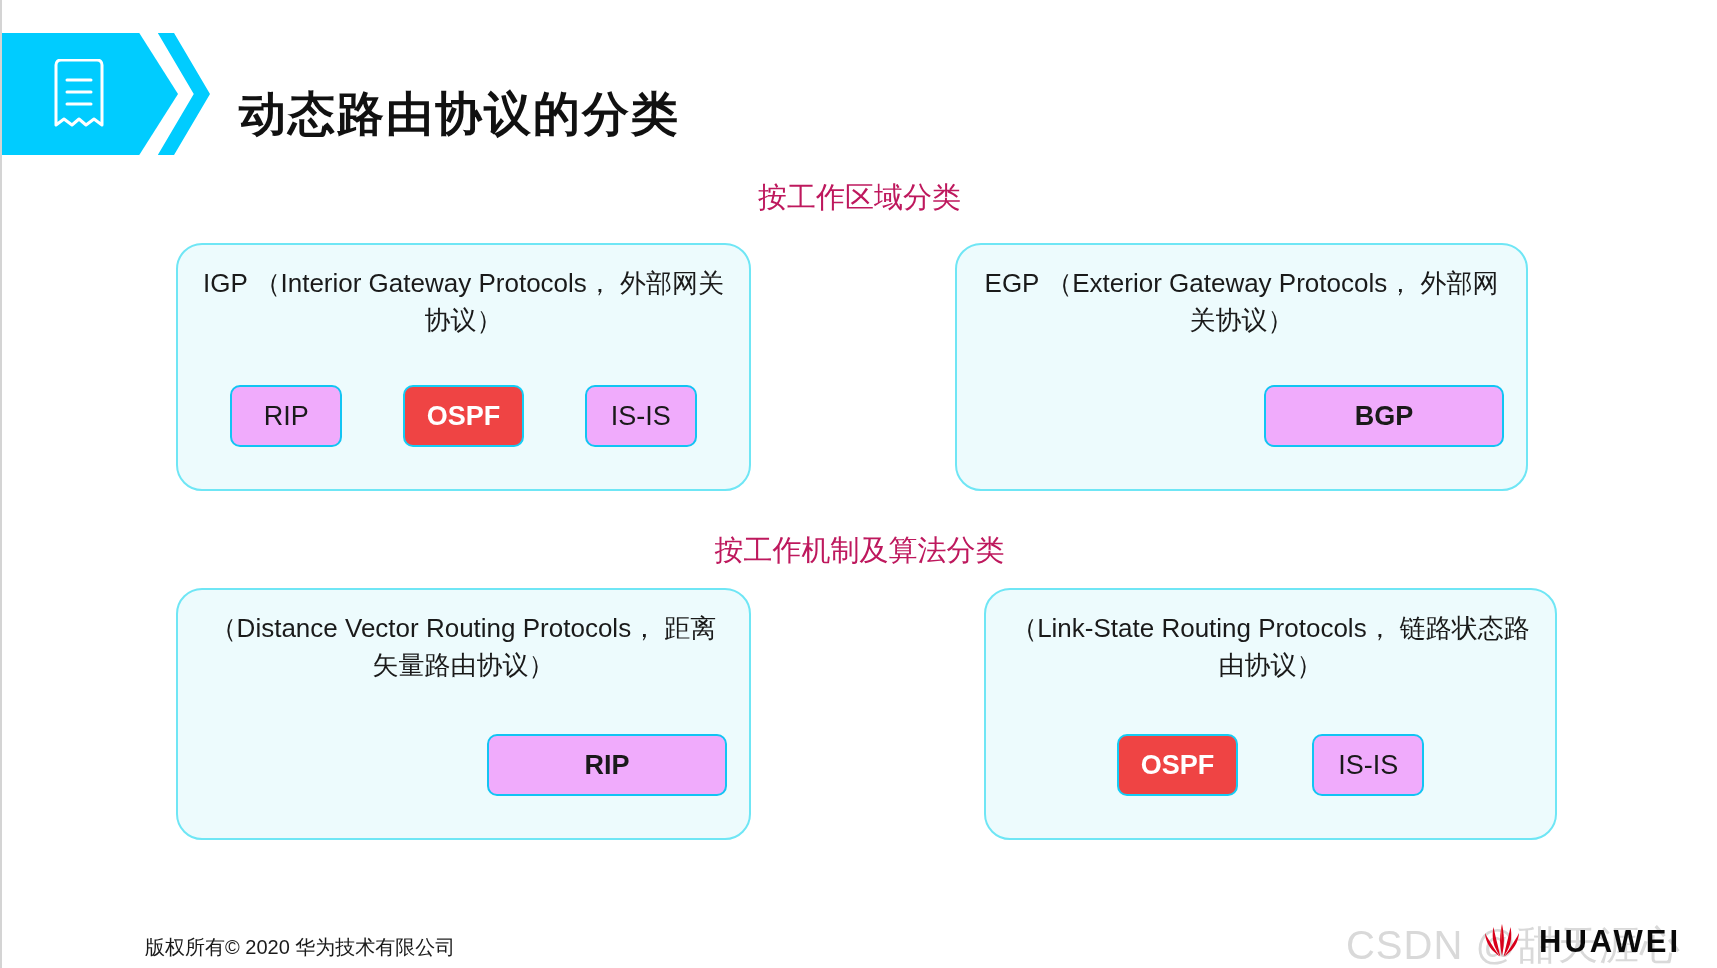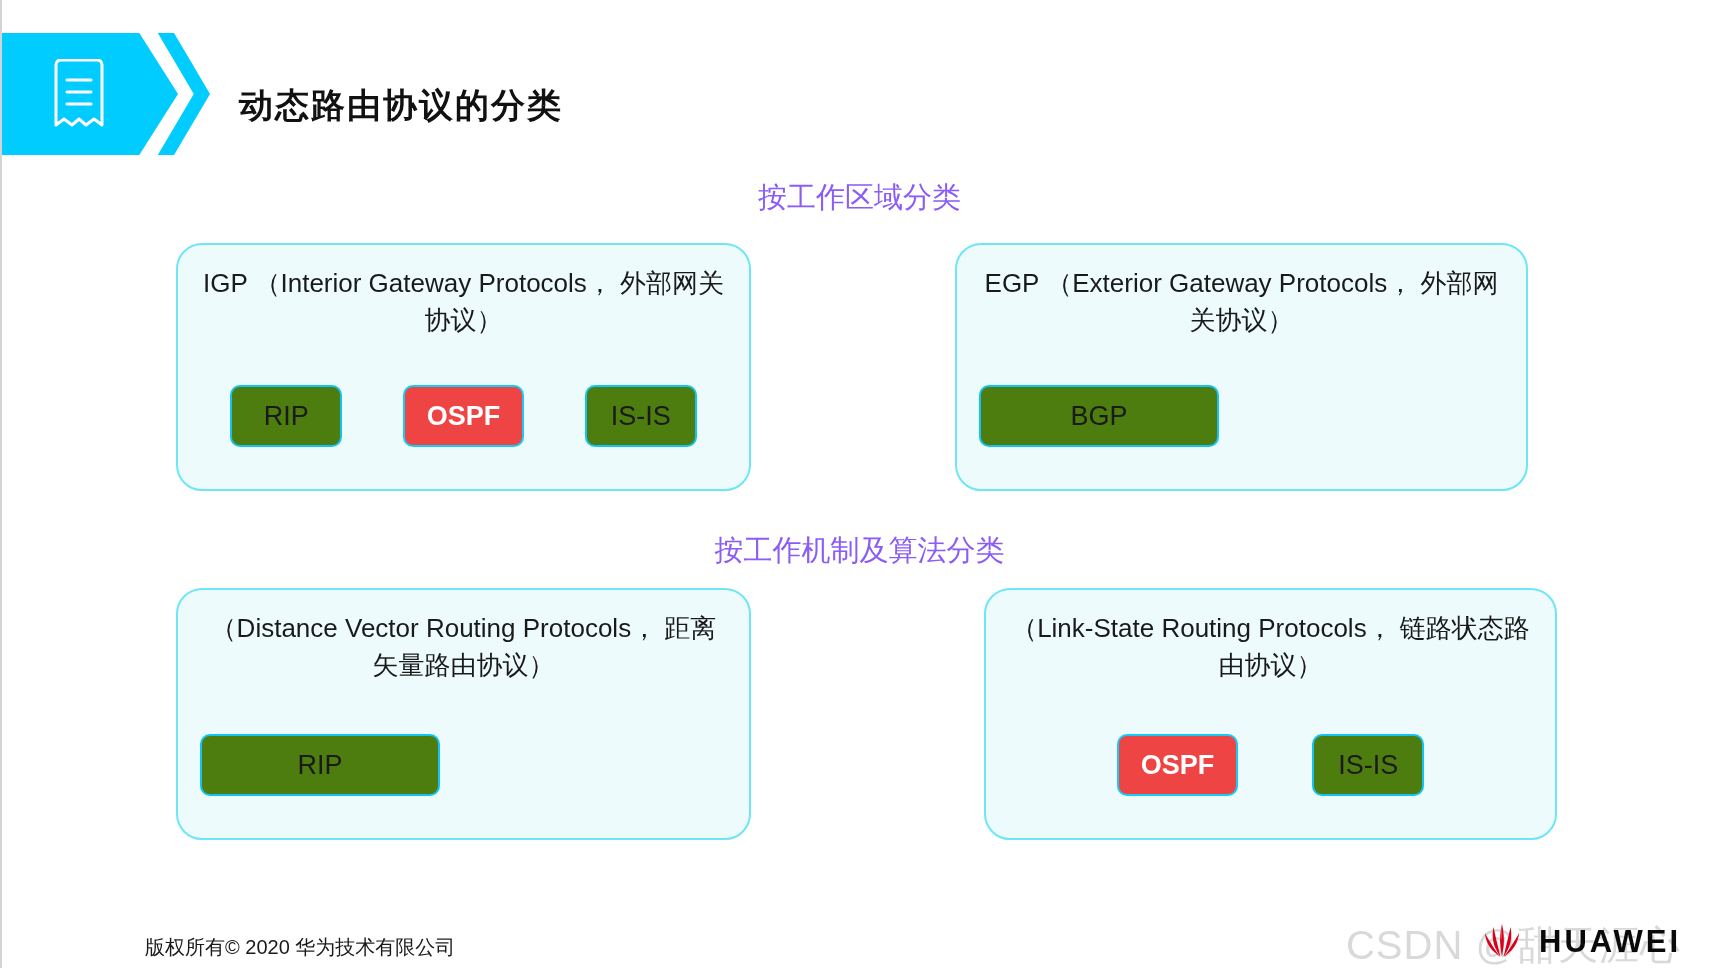--- a/index.html
+++ b/index.html
@@ -57,35 +57,35 @@
     position: absolute;
     left: 48px;
     top: 26px;
     width: 58px;
     height: 70px;
   }
   .header-title {
     position: absolute;
     left: 237px;
     top: 50px;
-    font-size: 34px;
+    font-size: 47px;
     font-weight: bold;
     color: #111111;
     letter-spacing: 2px;
     white-space: nowrap;
     font-family: "Liberation Sans", "DejaVu Sans", sans-serif;
   }
 
   
   .section-title {
     position: absolute;
     width: 100%;
     text-align: center;
     font-size: 29px;
-    color: #8b5cf6;
+    color: #be185d;
     font-family: "Liberation Sans", "DejaVu Sans", sans-serif;
   }
   .section-title.s1 { top: 178px; }
   .section-title.s2 { top: 531px; }
 
   
   .group {
     position: absolute;
     background: #edfbfd;
     border: 2px solid #6fe6f5;
@@ -115,33 +115,33 @@
     position: absolute;
     left: 0;
     right: 0;
     bottom: 42px;
     display: flex;
     justify-content: space-around;
     align-items: center;
     padding: 0 22px;
     box-sizing: border-box;
   }
-  .chips.center { justify-content: flex-start; }
+  .chips.center { justify-content: flex-end; font-weight: bold; }
   .chips.two    { justify-content: center; gap: 74px; }
 
   .chip {
     min-width: 112px;
     height: 62px;
     display: flex;
     align-items: center;
     justify-content: center;
     border-radius: 10px;
     font-size: 27px;
     color: #1a1a1a;
-    background: #4d7c0f;
+    background: #f0abfc;
     border: 2px solid #12c4f3;
     box-sizing: border-box;
     padding: 0 22px;
     font-family: "Liberation Sans", "DejaVu Sans", sans-serif;
   }
   .chip.highlight {
     background: #ef4444;
     border-color: #14cdf5;
     color: #ffffff;
     font-weight: bold;

